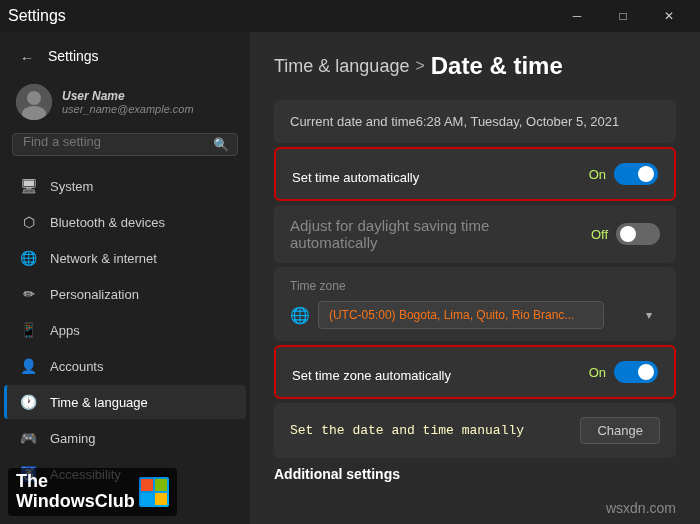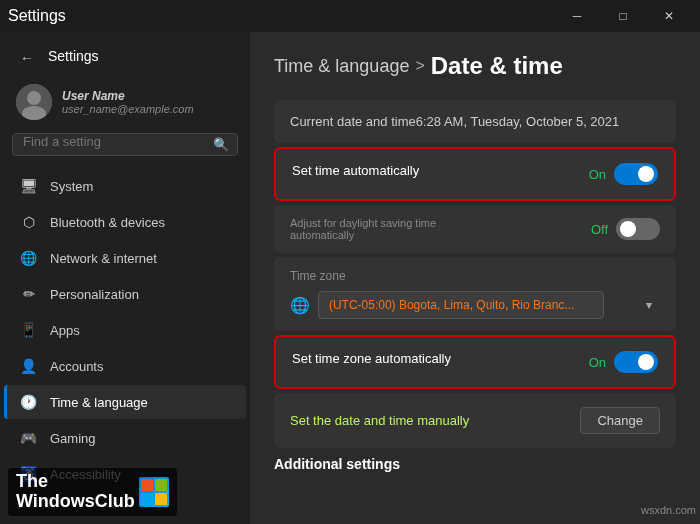--- a/index.html
+++ b/index.html
@@ -209,42 +209,42 @@
       font-size: 13px;
       color: #cccccc;
     }
     .row-value {
       font-size: 13px;
       color: #cccccc;
     }
 
     .toggle-row {
       display: flex;
-      align-items: flex-start;
+      align-items: flex-end;
       justify-content: space-between;
       padding: 14px 16px;
       background: #333333;
       border-radius: 6px;
       margin-bottom: 4px;
     }
     .toggle-row.highlighted {
       border: 2px solid #cc0000;
     }
     .toggle-label {
       font-size: 13px;
       color: #ffffff;
     }
     .toggle-group {
       display: flex;
       align-items: center;
       gap: 8px;
     }
     .toggle-state-label {
       font-size: 13px;
-      color: #22c55e;
+      color: #bef264;
     }
 
     
     .toggle-switch {
       width: 44px;
       height: 22px;
       border-radius: 11px;
       position: relative;
       cursor: pointer;
       display: flex;
@@ -270,21 +270,21 @@
     .daylight-row {
       display: flex;
       align-items: center;
       justify-content: space-between;
       padding: 12px 16px;
       background: #333333;
       border-radius: 6px;
       margin-bottom: 4px;
     }
     .daylight-label {
-      font-size: 11px;
+      font-size: 15px;
       color: #888;
     }
 
     .timezone-section {
       background: #333333;
       border-radius: 6px;
       padding: 12px 16px;
       margin-bottom: 4px;
     }
     .timezone-label {
@@ -322,21 +322,22 @@
       display: flex;
       align-items: center;
       justify-content: space-between;
       padding: 14px 16px;
       background: #333333;
       border-radius: 6px;
       margin-bottom: 8px;
     }
     .manual-label {
       font-size: 13px;
-      color: #bef264;
+      color: #fef9c3;
+      font-family: Liberation Mono, monospace;
     }
     .change-btn {
       background: #3d3d3d;
       border: 1px solid #555;
       border-radius: 4px;
       color: #cccccc;
       padding: 5px 16px;
       font-size: 13px;
       cursor: pointer;
     }
@@ -372,25 +373,25 @@
       display: inline-block;
       vertical-align: middle;
       margin-left: 4px;
       position: relative;
     }
     .watermark-row {
       display: flex;
       align-items: center;
     }
     .watermark-wsxdn {
-      font-size: 11px;
+      font-size: 14px;
       color: #888;
       position: absolute;
       bottom: 8px;
-      right: 4px;
+      right: 24px;
     }
 
     .select-wrapper {
       position: relative;
       flex: 1;
     }
     .select-wrapper::after {
       content: '▾';
       position: absolute;
       right: 8px;

